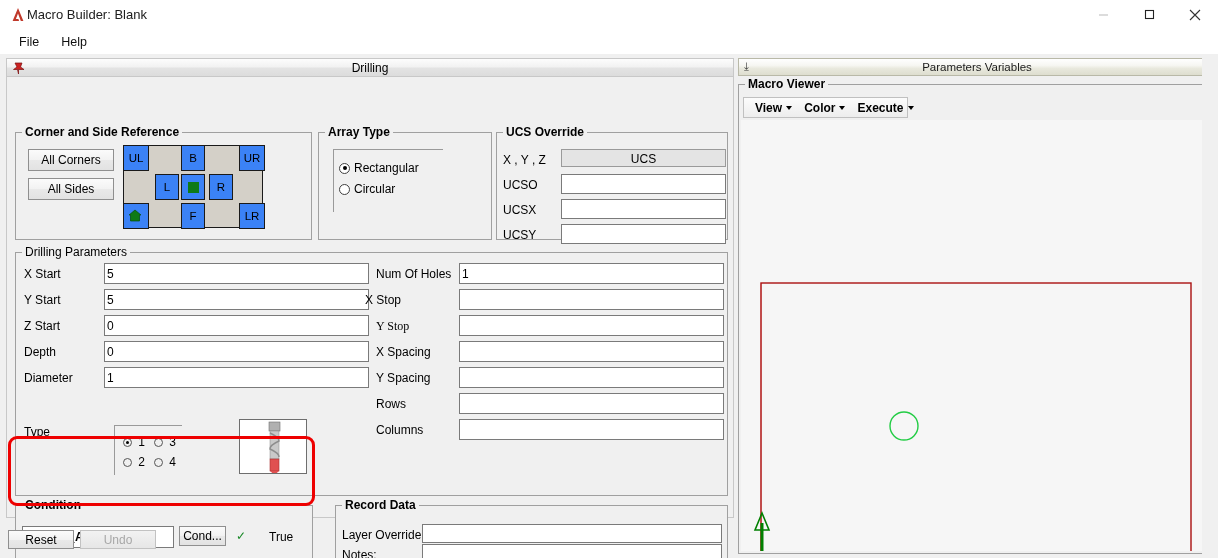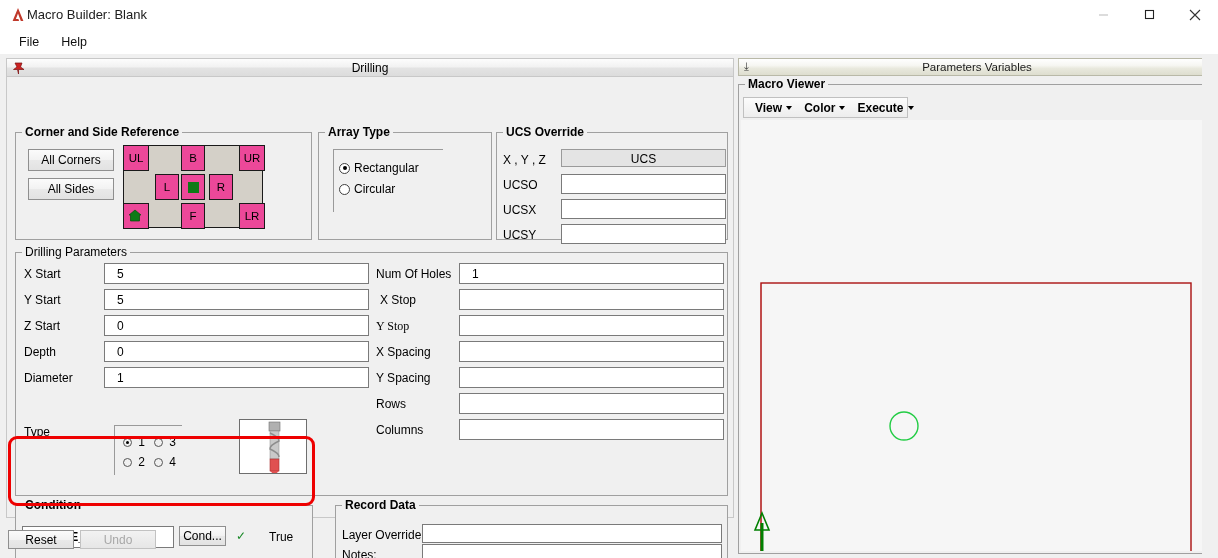--- a/index.html
+++ b/index.html
@@ -117,21 +117,21 @@
   #btn-all-sides   { position:absolute; left:12px; top:45px; width:86px; height:22px; }
 
   .ref-grid {
     position:absolute; left:107px; top:12px; width:140px; height:83px;
     background:#d4d0c8;
     border:1px solid #1a1a1a;
     box-sizing:border-box;
   }
   .ref-cell {
     position:absolute;
-    background:#ec4899;
+    background:#3b82f6;
     border:1px solid #1a1a1a;
     box-sizing:border-box;
     display:flex; align-items:center; justify-content:center;
     font-size:11.5px; color:#000;
   }
   .ref-cell .swatch {
     width:11px; height:11px; background:#0e7a16;
   }
 
   
@@ -155,21 +155,21 @@
   }
   .radio-label { margin-left:4px; font-size:12px; }
 
   
   #grp-ucs { left:489px; top:12px; width:232px; height:108px; }
   .lbl { position:absolute; font-size:12px; color:#000; white-space:nowrap; }
   .tf {
     position:absolute; box-sizing:border-box;
     background:#ffffff; border:1px solid #7a7a7a;
     font-size:12px; color:#000;
-    padding:1px 12px;
+    padding:1px 2px;
     line-height:17px;
     font-family:"Liberation Sans", sans-serif;
     outline:none;
   }
   .tf.flat { background:#e4e4e4; border:1px solid #9a9a9a; text-align:center; }
 
   
   #grp-params { left:8px; top:132px; width:713px; height:244px; }
 
   
@@ -385,21 +385,21 @@
 
       <span class="lbl" style="left:8px; top:92px;">Depth</span>
       <input class="tf" style="left: 88px; top: 88px; width: 265px; height: 21px;" value="0">
 
       <span class="lbl" style="left:8px; top:118px;">Diameter</span>
       <input class="tf" style="left: 88px; top: 114px; width: 265px; height: 21px;" value="1">
 
       <span class="lbl" style="left:360px; top:14px;text-align:center;">Num Of Holes</span>
       <input class="tf" style="left: 443px; top: 10px; width: 265px; height: 21px;" value="1">
 
-      <span class="lbl" style="left:364px; top:40px;">X Stop</span>
+      <span class="lbl" style="left:349px; top:40px;">X Stop</span>
       <input class="tf" style="left: 443px; top: 36px; width: 265px; height: 21px;" value="">
 
       <span class="lbl" style="left:360px; top:66px;font-family:Liberation Serif, serif;">Y Stop</span>
       <input class="tf" style="left: 443px; top: 62px; width: 265px; height: 21px;" value="">
 
       <span class="lbl" style="left:360px; top:92px;">X Spacing</span>
       <input class="tf" style="left: 443px; top: 88px; width: 265px; height: 21px;" value="">
 
       <span class="lbl" style="left:360px; top:118px;">Y Spacing</span>
       <input class="tf" style="left: 443px; top: 114px; width: 265px; height: 21px;" value="">

